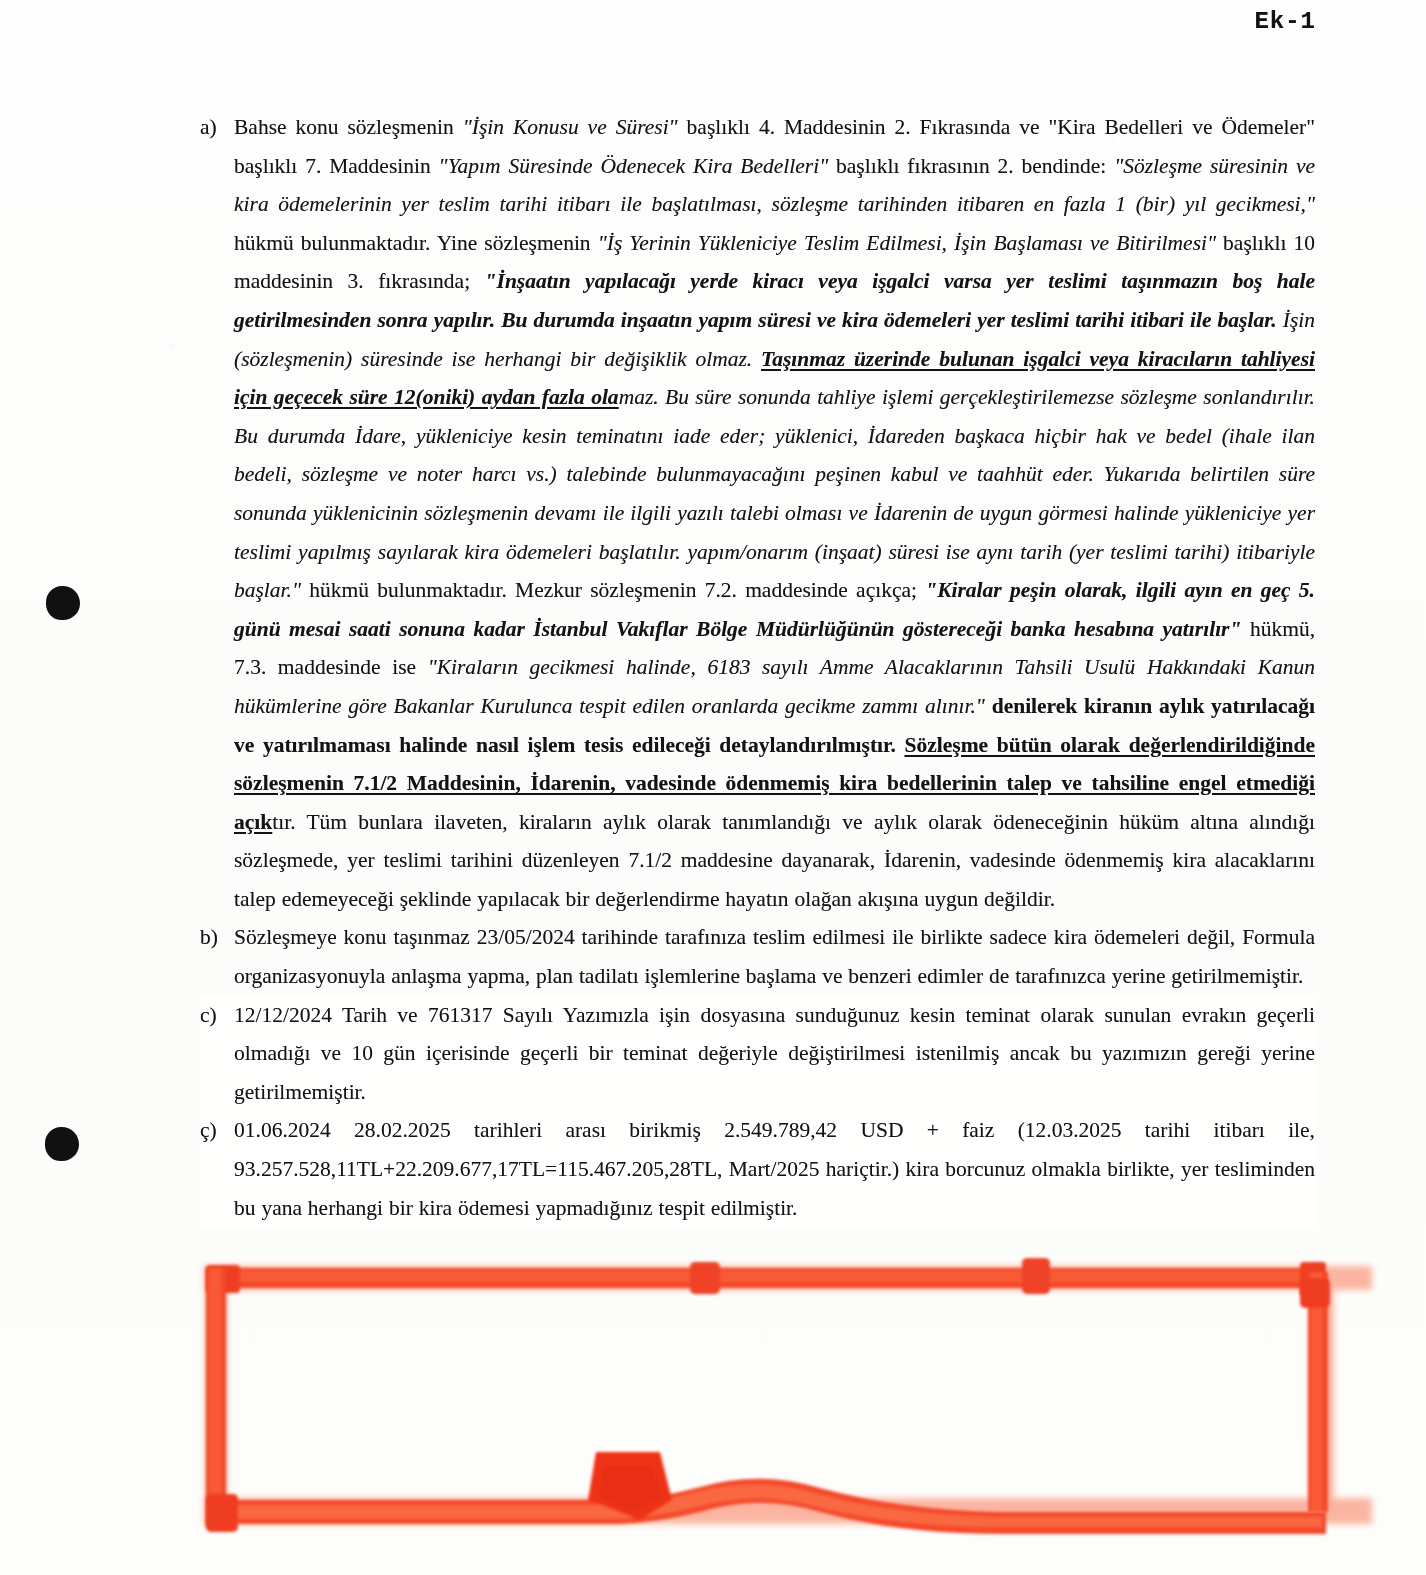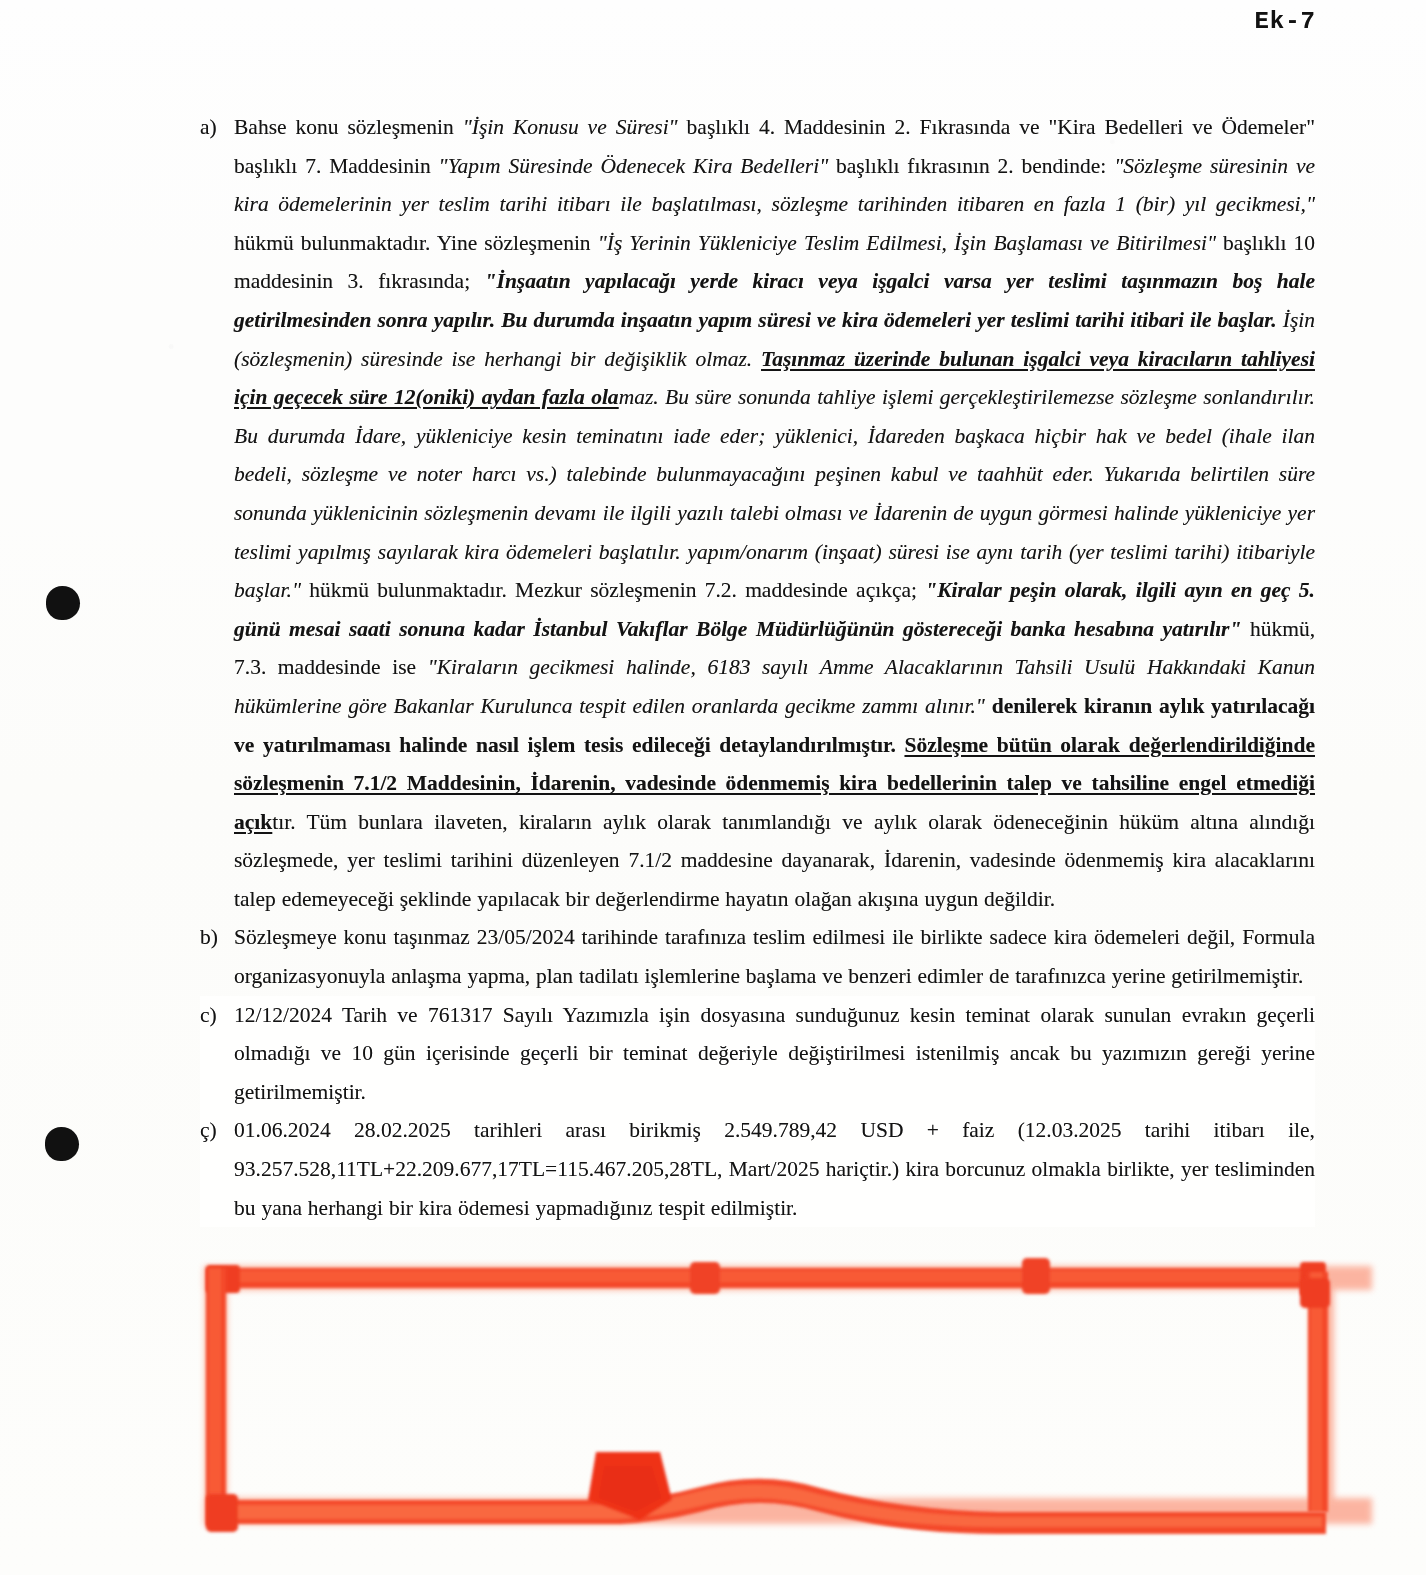--- a/index.html
+++ b/index.html
@@ -117,21 +117,21 @@
     background: rgba(255,255,255,0.86);
   }
 </style>
 </head>
 <body>
 
 <div id="page">
 
   <div id="scan-noise"></div>
 
-  <div id="header-ek">Ek-7</div>
+  <div id="header-ek">Ek-1</div>
 
   <div class="punch-mark" id="punch-1"></div>
   <div class="punch-mark" id="punch-2"></div>
 
   <svg id="red-annotation" viewBox="0 0 1426 1575" xmlns="http://www.w3.org/2000/svg">
     <defs>
       <filter id="marker-blur" x="-20%" y="-20%" width="140%" height="140%">
         <feGaussianBlur stdDeviation="1.6"></feGaussianBlur>
       </filter>
       <filter id="marker-blur-soft" x="-20%" y="-20%" width="140%" height="140%">

